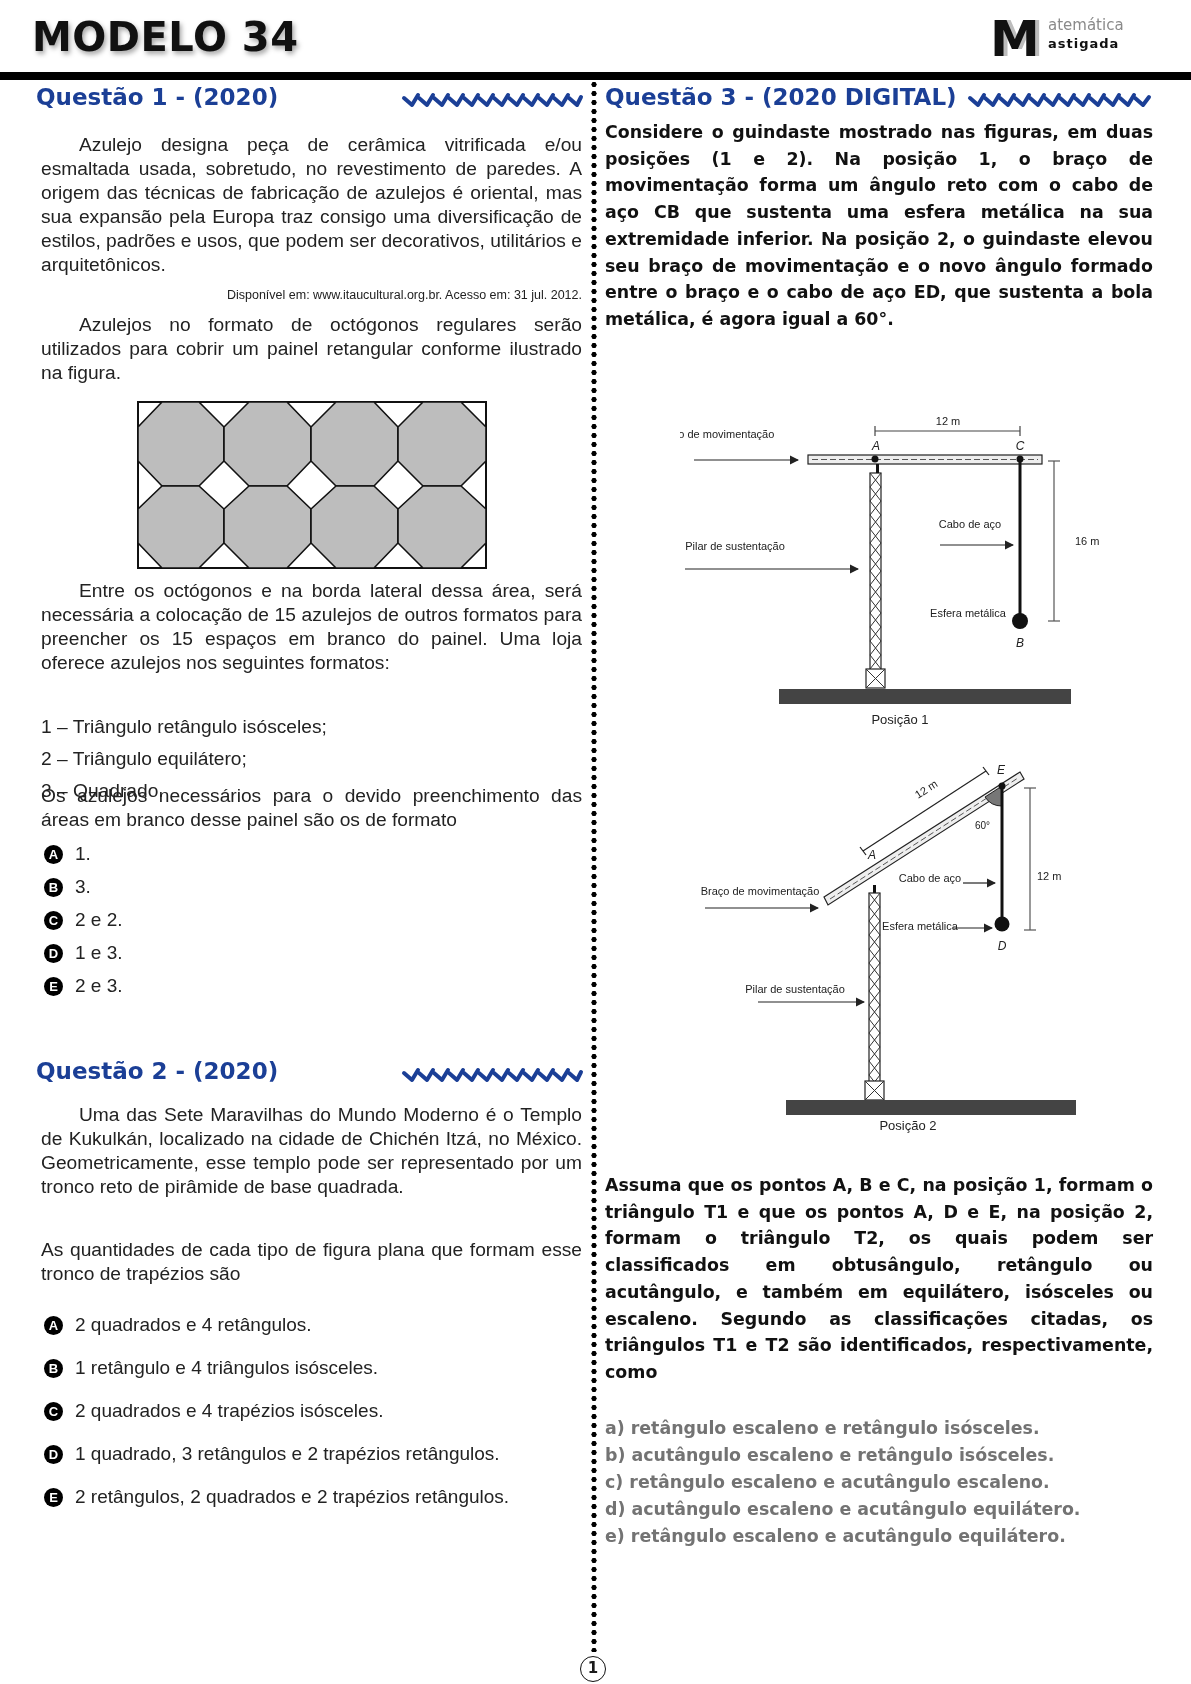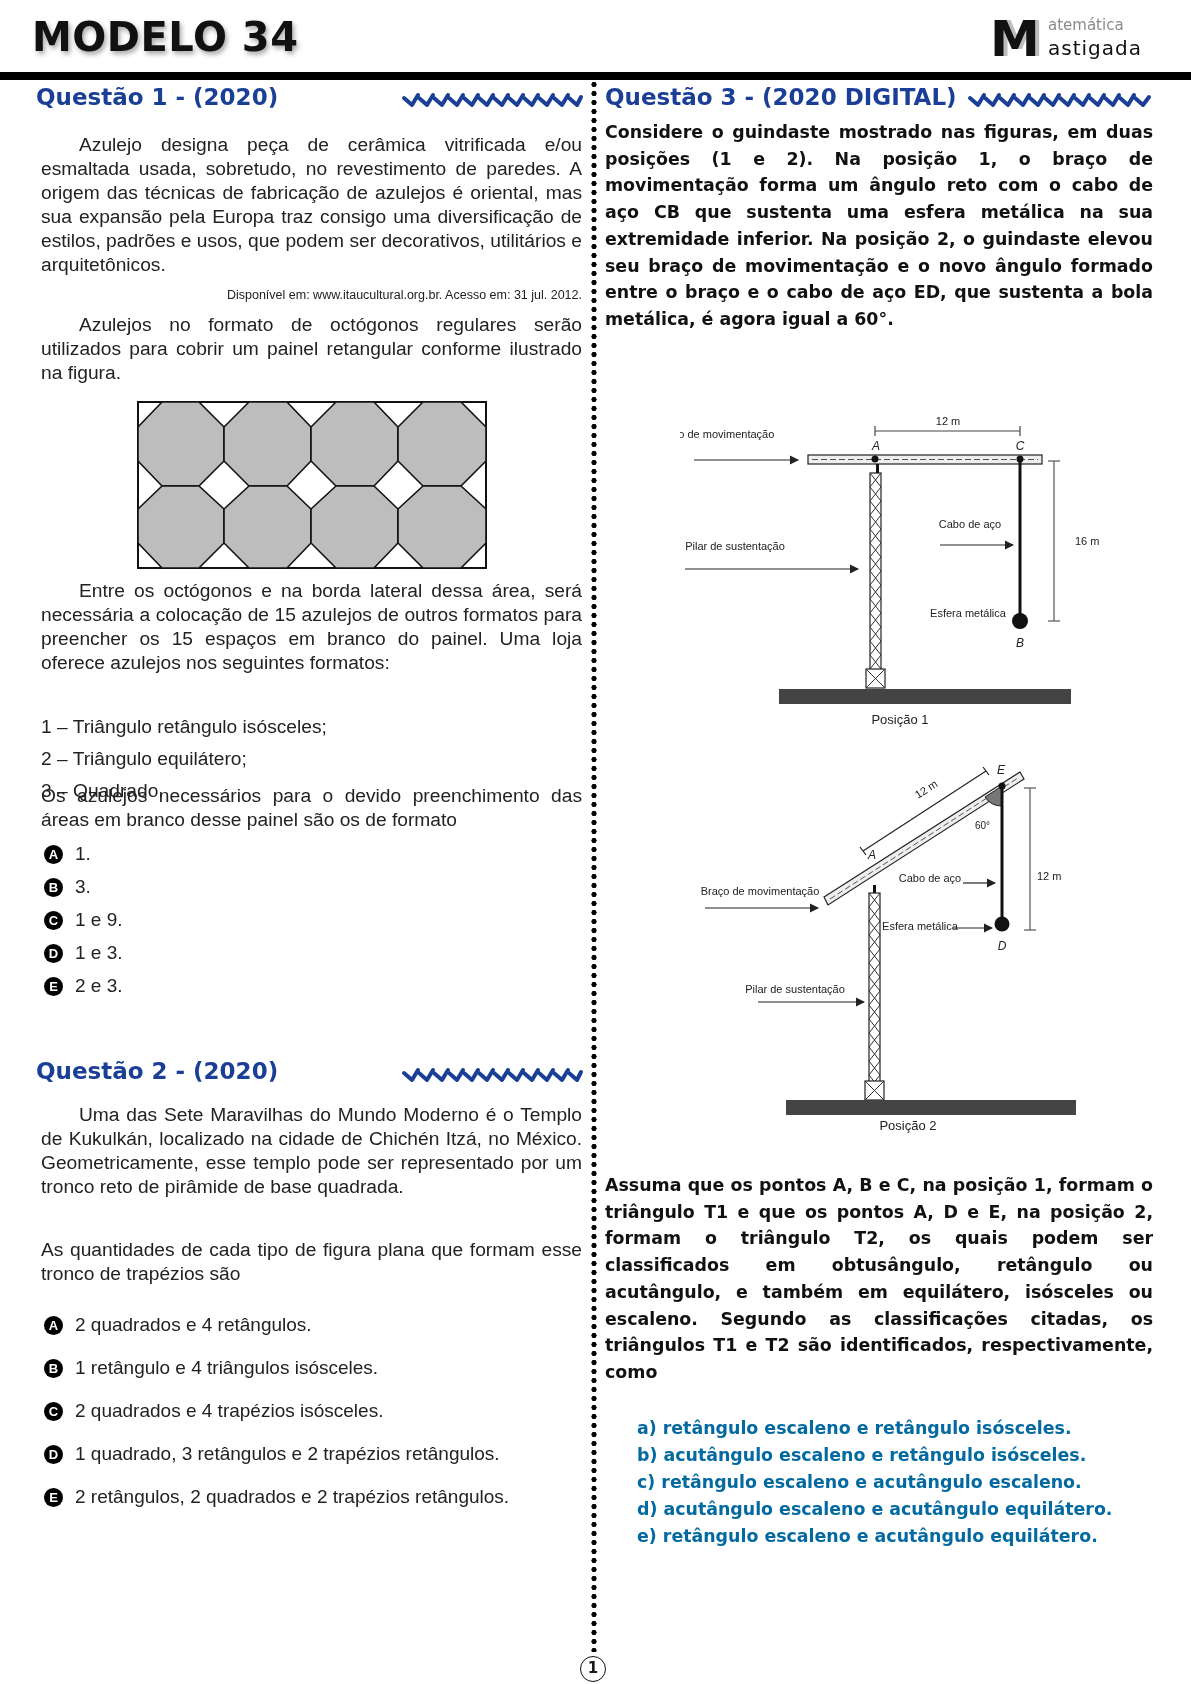--- a/index.html
+++ b/index.html
@@ -12,21 +12,21 @@
     font-size: 40px; letter-spacing: 0.5px; color: #111;
     text-shadow: 2px 3px 5px rgba(0,0,0,0.35);
   }
   .logo { position: absolute; left: 990px; top: 14px; width: 170px; height: 50px; }
   .logo .big-m {
     position: absolute; left: 0; top: -4px;
     font-family: "DejaVu Sans", sans-serif; font-weight: bold; font-size: 50px; line-height: 58px; color: #111;
     text-shadow: 4px 0 0 #bdbdbd;
   }
   .logo .l1 { position: absolute; left: 58px; top: 2px; font-family: "DejaVu Sans", sans-serif; font-size: 15px; color: #8a8a8a; }
-  .logo .l2 { position: absolute; left: 58px; top: 22px; font-family: "DejaVu Sans", sans-serif; font-weight: normal; font-size: 20px; color: #111; letter-spacing: 1px; }
+  .logo .l2 { position: absolute; left: 58px; top: 22px; font-family: "DejaVu Sans", sans-serif; font-weight: bold; font-size: 13px; color: #111; letter-spacing: 1px; }
 
   .top-rule { position: absolute; left: 0; top: 72px; width: 1191px; height: 8px; background: #000; }
 
   .divider {
     position: absolute; left: 590px; top: 80px; width: 8px; height: 1572px;
     background-image: radial-gradient(circle, #000 2.4px, transparent 2.8px);
     background-size: 8px 9px; background-repeat: repeat-y;
   }
   .page-number {
     position: absolute; left: 580px; top: 1656px; width: 26px; height: 26px;
@@ -49,21 +49,21 @@
   .opt { position: absolute; display: flex; align-items: center; font-size: 19px; color: #222; white-space: nowrap; }
   .opt .bullet {
     width: 19px; height: 19px; border-radius: 50%; background: #000; color: #fff;
     font-weight: bold; font-size: 13px; text-align: center; line-height: 19px; margin-right: 12px; flex: none;
   }
 
   .bold-txt {
     position: absolute; font-family: "DejaVu Sans", sans-serif; font-weight: bold;
     font-size: 17.4px; line-height: 26.7px; text-align: justify; color: #111;
   }
-  .bold-opt { position: absolute; font-family: "DejaVu Sans", sans-serif; font-weight: bold; font-size: 17.4px; color: #0369a1; white-space: nowrap; margin-left: 32px; }
+  .bold-opt { position: absolute; font-family: "DejaVu Sans", sans-serif; font-weight: bold; font-size: 17.4px; color: #737373; white-space: nowrap; }
 
   svg text { font-family: "Liberation Sans", sans-serif; }
 </style>
 </head>
 <body>
 
 <div class="page-title">MODELO 34</div>
 <div class="logo">
   <div class="big-m">M</div>
   <div class="l1">atemática</div>
@@ -117,21 +117,21 @@
 <div class="opt" style="left:44px; top:843px;">
   <span class="bullet">A</span>
   <span>1.</span>
 </div>
 <div class="opt" style="left:44px; top:876px;">
   <span class="bullet">B</span>
   <span>3.</span>
 </div>
 <div class="opt" style="left:44px; top:909px;">
   <span class="bullet">C</span>
-  <span>1 e 9.</span>
+  <span>2 e 2.</span>
 </div>
 <div class="opt" style="left:44px; top:942px;">
   <span class="bullet">D</span>
   <span>1 e 3.</span>
 </div>
 <div class="opt" style="left:44px; top:975px;">
   <span class="bullet">E</span>
   <span>2 e 3.</span>
 </div>
 

